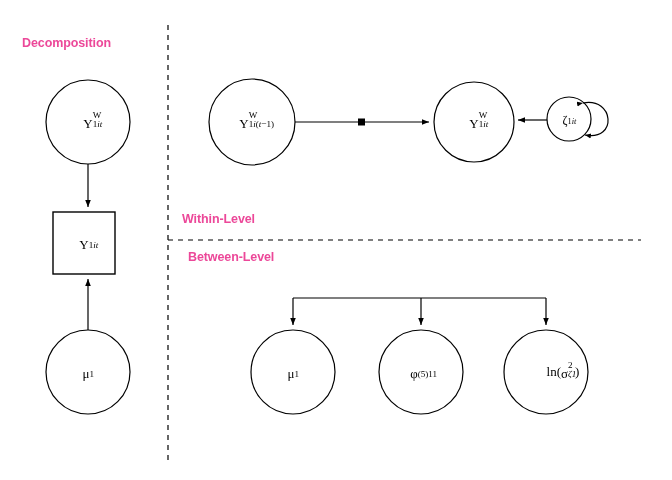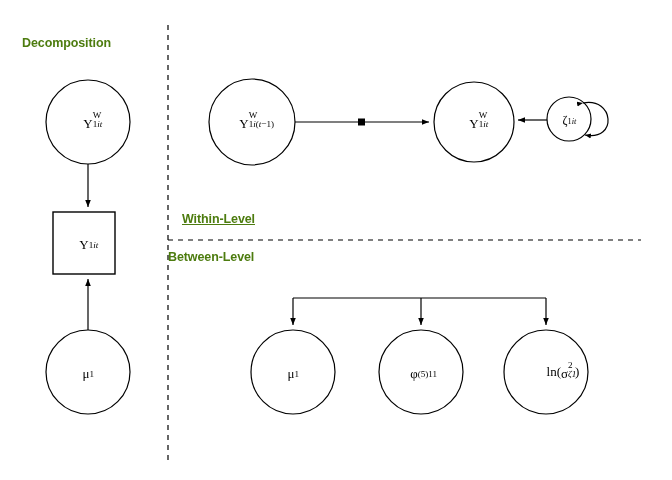--- a/index.html
+++ b/index.html
@@ -20,27 +20,27 @@
     left: 0;
     top: 0;
     width: 672px;
     height: 480px;
   }
   .section-title {
     position: absolute;
     font-family: "Liberation Sans", sans-serif;
     font-weight: bold;
     font-size: 12.5px;
-    color: #4d7c0f;
+    color: #ec4899;
     white-space: nowrap;
     letter-spacing: -0.1px;
   }
   #title-decomposition { left: 22px; top: 36px; }
-  #label-within      { left: 182px; top: 212px; text-decoration: underline; }
-  #label-between     { left: 168px; top: 250px; }
+  #label-within      { left: 182px; top: 212px; }
+  #label-between     { left: 188px; top: 250px; }
 
   .node-label {
     position: absolute;
     transform: translate(-50%, -50%);
     font-family: "Liberation Serif", serif;
     font-size: 13px;
     color: #000000;
     white-space: nowrap;
     line-height: 1;
     text-align: center;

